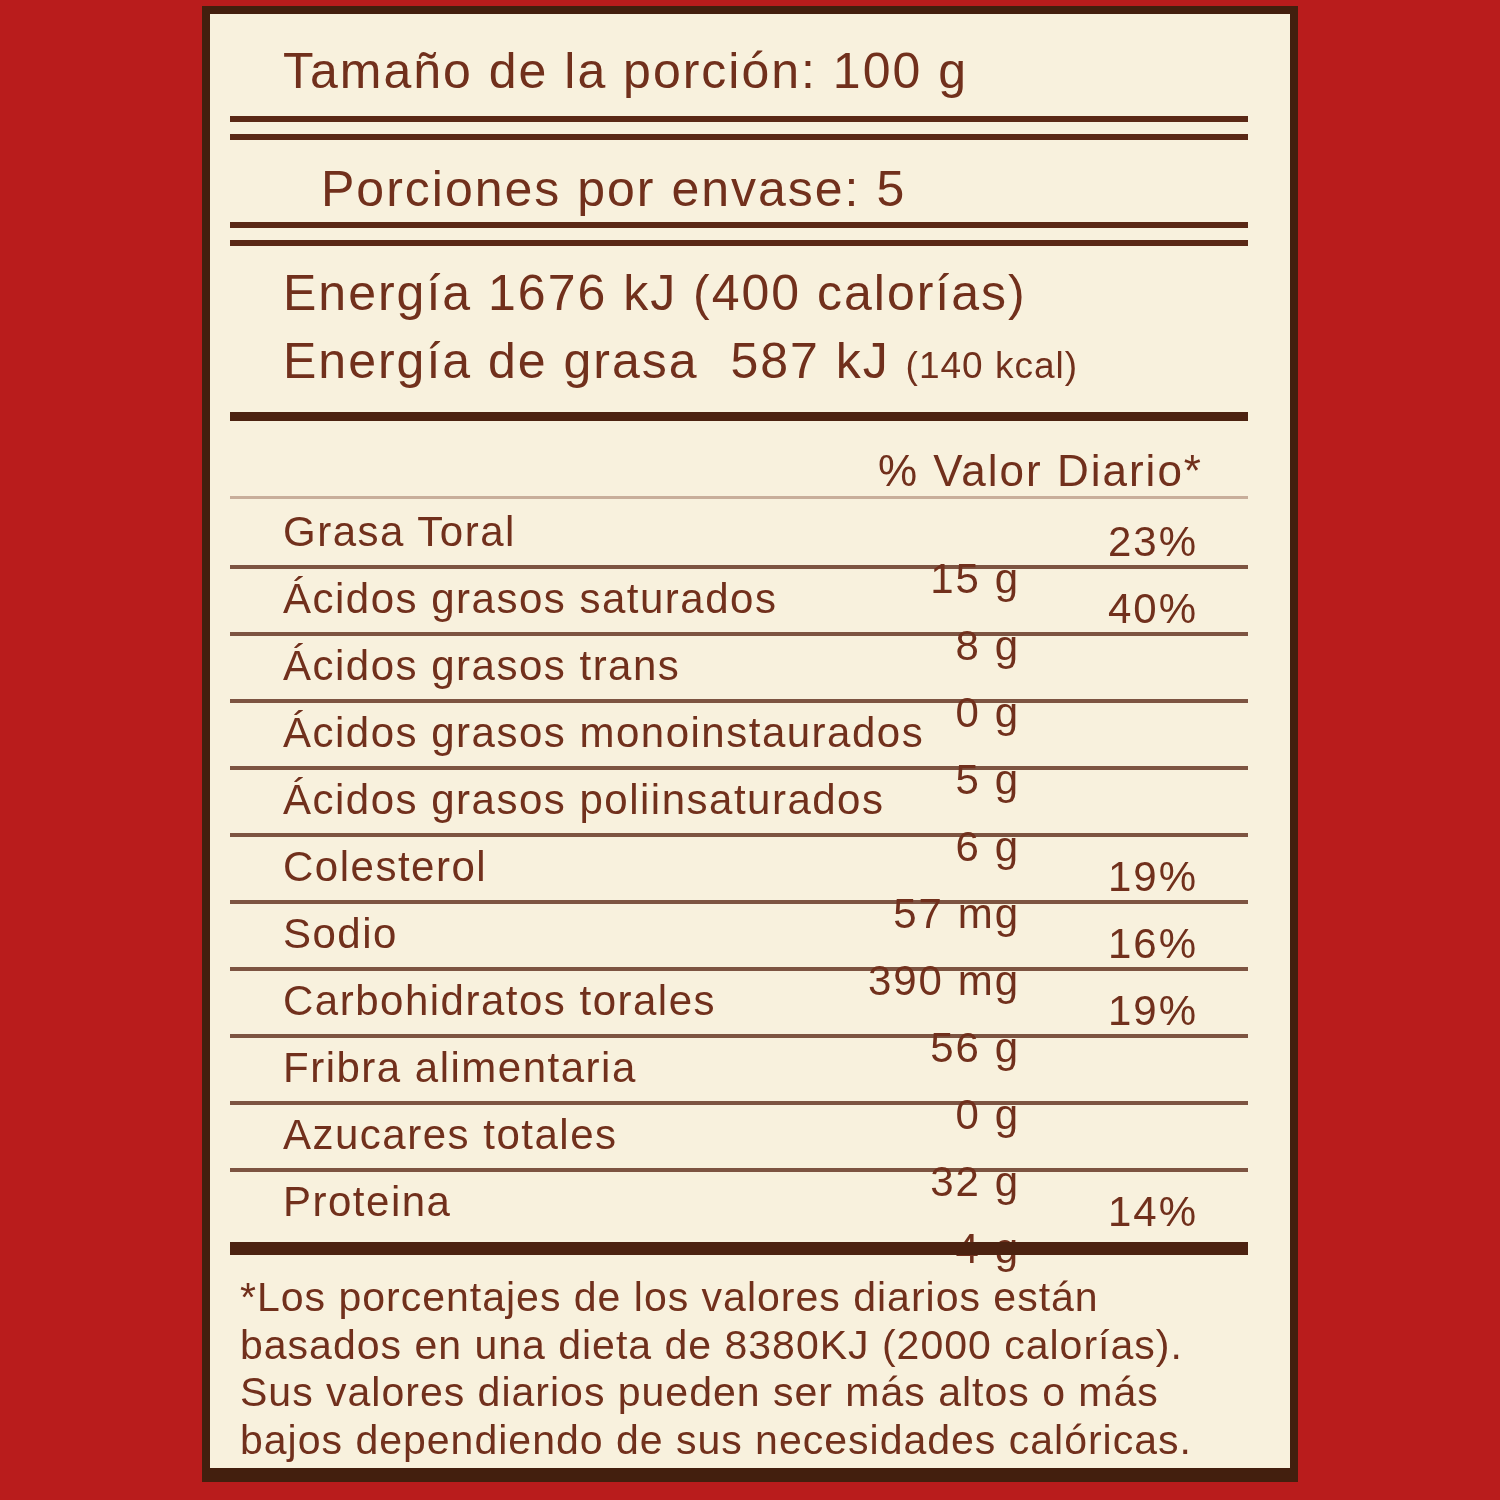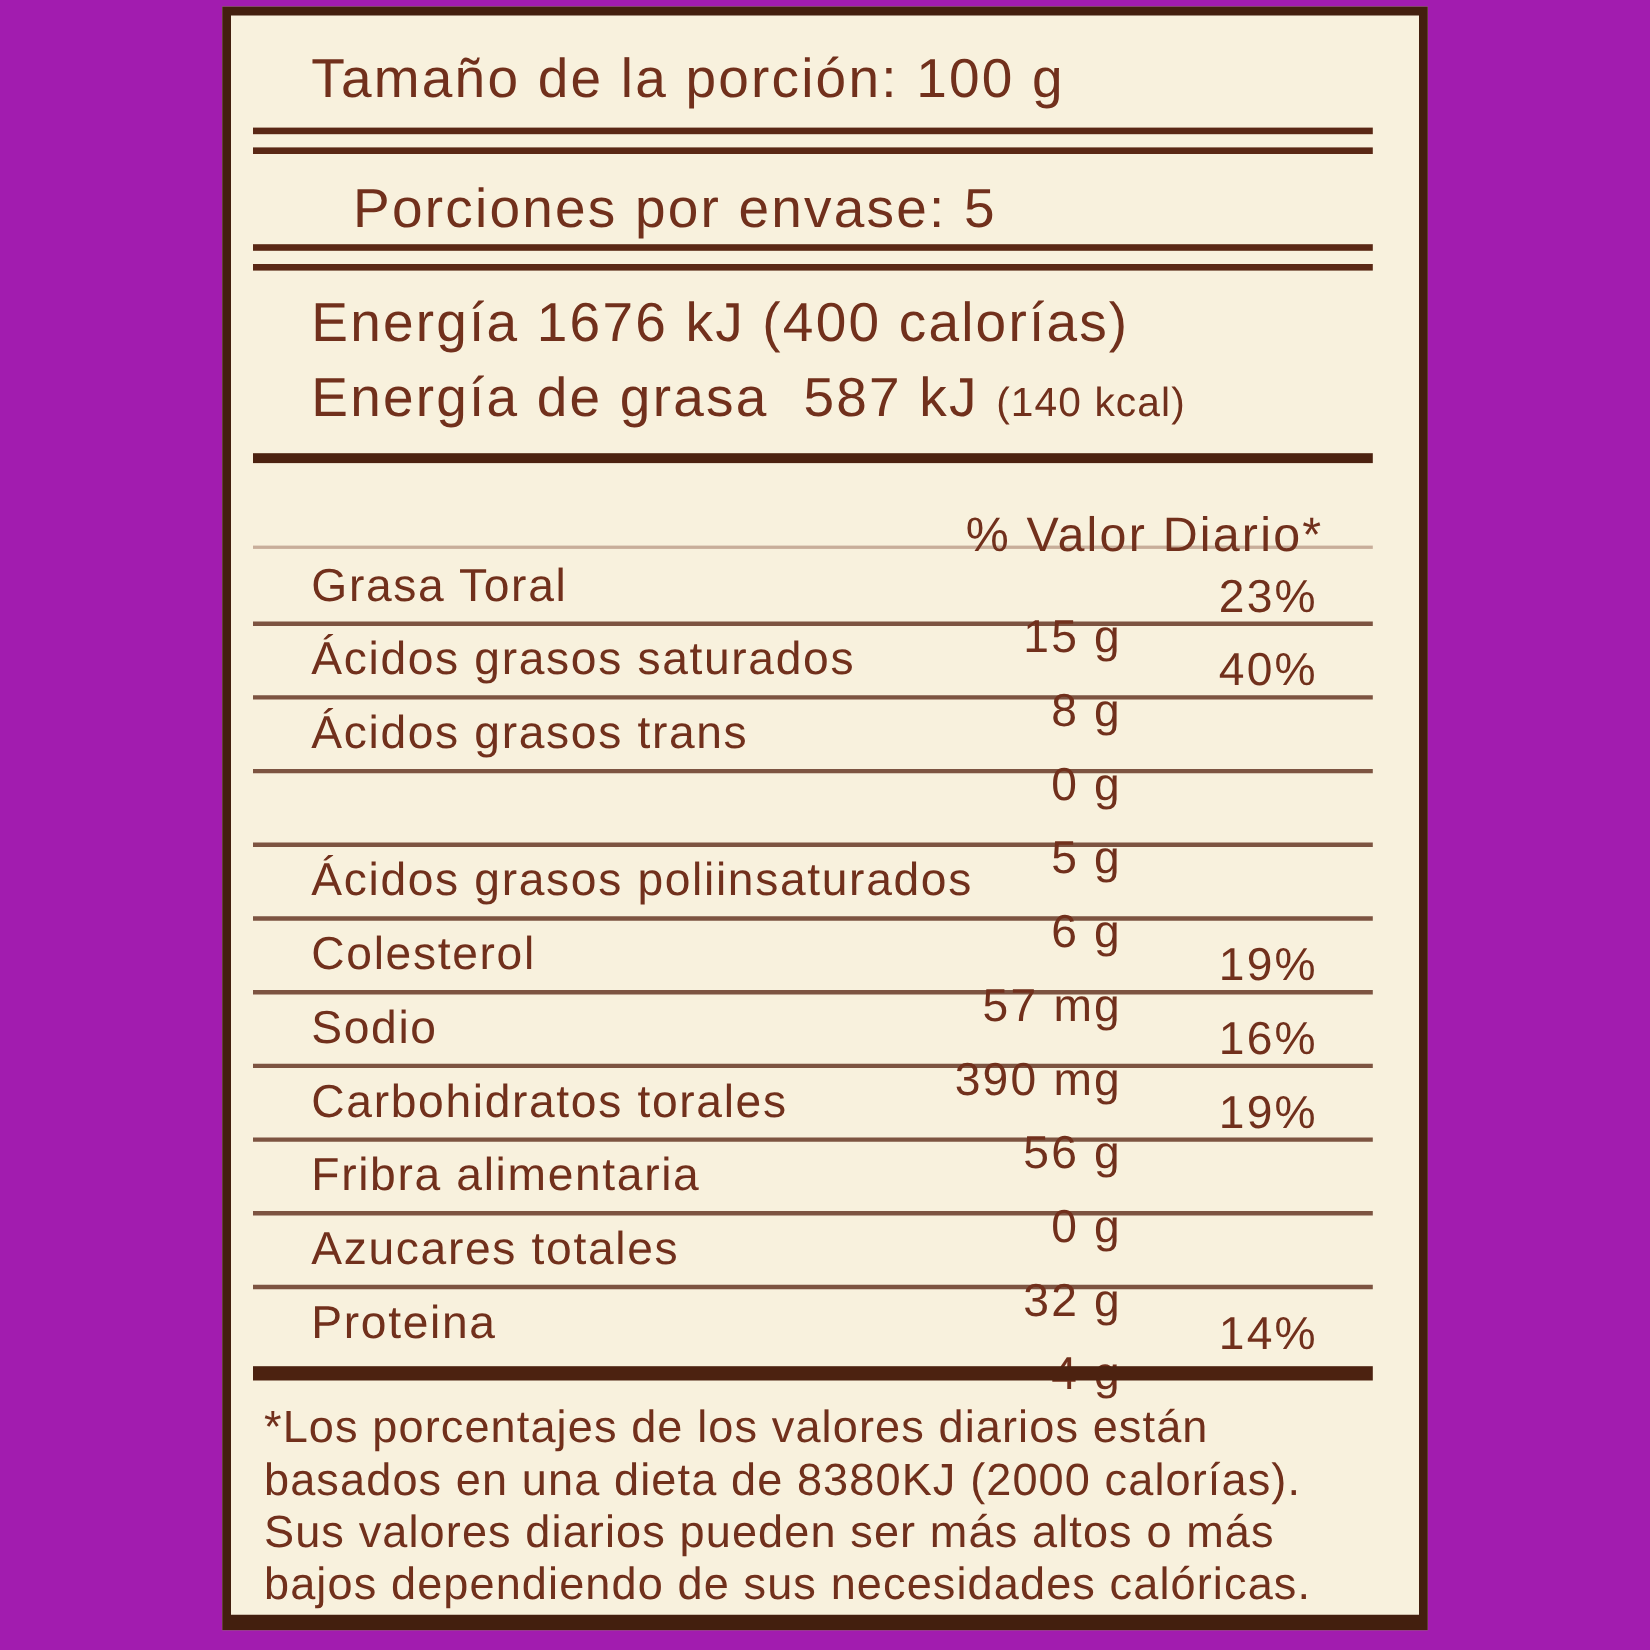--- a/index.html
+++ b/index.html
@@ -7,21 +7,21 @@
     padding: 0;
     width: 1500px;
     height: 1500px;
     background: #ffffff;
     font-family: "Liberation Sans", sans-serif;
   }
   .page {
     position: relative;
     width: 1500px;
     height: 1500px;
-    background: #a21caf;
+    background: #b91c1c;
     overflow: hidden;
   }
   .label {
     position: absolute;
     left: 202px;
     top: 6px;
     width: 1096px;
     height: 1476px;
     box-sizing: border-box;
     background: var(--bg, #f8f1dd);
@@ -58,21 +58,21 @@
   .rule-faint {
     height: 3px;
     background: rgba(113, 48, 28, 0.35);
   }
   .rule-thick {
     height: 13px;
     background: var(--rule-dark, #4c2210);
   }
   .dv-header {
     position: absolute;
-    top: 448px;
+    top: 432px;
     left: 20px;
     width: 973px;
     text-align: right;
     font-size: 44px;
     letter-spacing: 2px;
     color: var(--ink, #71301c);
     white-space: pre;
   }
   .rows {
     position: absolute;
@@ -164,20 +164,21 @@
         <span class="nname">Ácidos grasos saturados</span>
         <span class="namount">8 g</span>
         <span class="ndv">40%</span>
       </div>
       <div class="trow">
         <span class="nname">Ácidos grasos trans</span>
         <span class="namount">0 g</span>
         <span class="ndv"></span>
       </div>
       <div class="trow">
+        <span class="nname">Ácidos grasos monoinstaurados</span>
         <span class="namount">5 g</span>
         <span class="ndv"></span>
       </div>
       <div class="trow">
         <span class="nname">Ácidos grasos poliinsaturados</span>
         <span class="namount">6 g</span>
         <span class="ndv"></span>
       </div>
       <div class="trow">
         <span class="nname">Colesterol</span>

